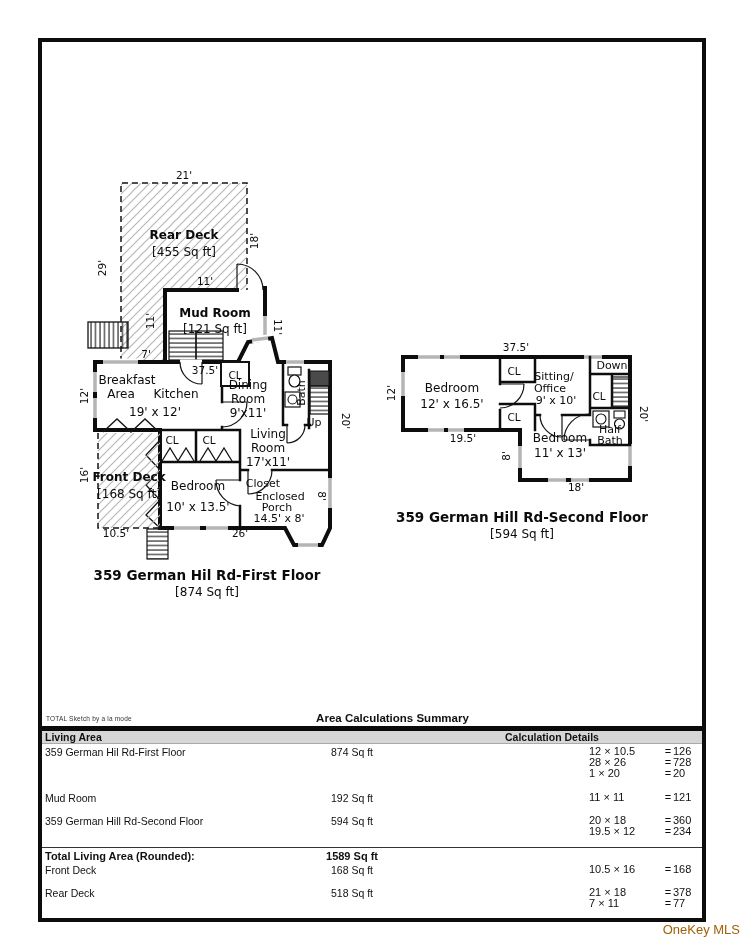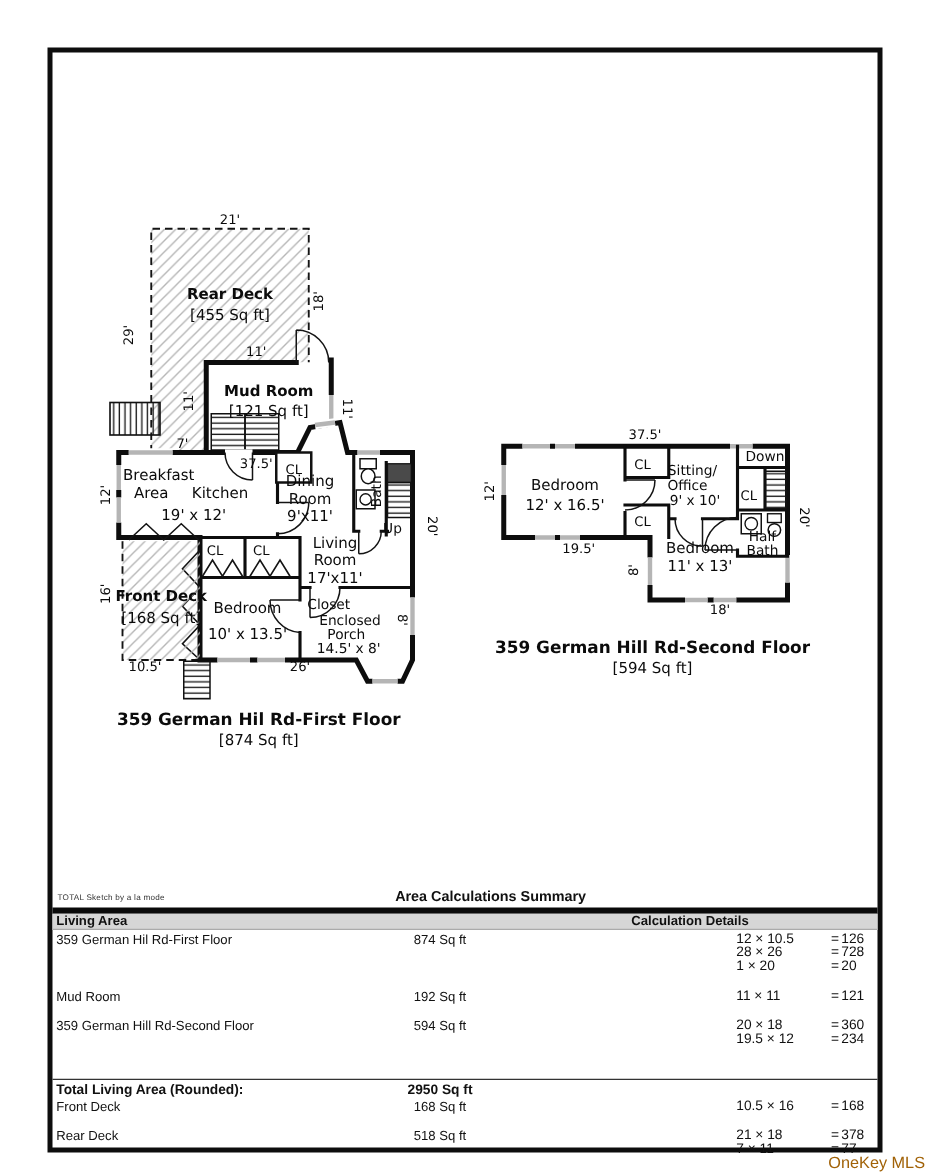--- a/index.html
+++ b/index.html
@@ -31,21 +31,21 @@
         font-size:10.5px;font-weight:bold;border-bottom:1px solid #aaa;}
   .sec-label{position:absolute;left:3px;top:0;}
   .calc-label{position:absolute;left:310px;width:400px;top:0;text-align:center;}
   .srow{display:grid;grid-template-columns:255px 110px 1fr;align-items:start;
         padding-top:2px;font-size:10.5px;box-sizing:border-box;}
   .rlabel{padding-left:3px;}
   .rarea{text-align:center;}
   .rcalcs{justify-self:end;width:110px;padding-right:3px;}
   .cline{display:grid;grid-template-columns:1fr 10px 26px;line-height:11px;font-size:11px;}
   .cexpr{text-align:left;} .ceq{text-align:center;} .cres{text-align:left;}
-  .total-row{border-top:1px solid #333;margin-top:18px;font-weight:bold;font-size:11px;
+  .total-row{border-top:1px solid #333;margin-top:2px;font-weight:bold;font-size:11px;
         padding-top:2px;}
   .watermark{position:absolute;left:616px;top:922px;width:124px;text-align:right;
         color:#a16207;font-size:13px;font-family:"Liberation Sans",sans-serif;}
 </style>
 </head>
 <body>
 
 <div class="page">
   <div class="page-border"></div>
 
@@ -270,21 +270,21 @@
         <div class="cline">
             <span class="cexpr">19.5 × 12</span>
             <span class="ceq">=</span>
             <span class="cres">234</span>
           </div>
       </div>
     </div>
 
     <div class="srow total-row" style="height:15px">
       <span class="rlabel">Total Living Area (Rounded):</span>
-      <span class="rarea">2950 Sq ft</span>
+      <span class="rarea">1589 Sq ft</span>
       <span></span>
     </div>
 
 
     <div class="srow" style="height:23px">
       <span class="rlabel">Front Deck</span>
       <span class="rarea">168 Sq ft</span>
       <div class="rcalcs">
         <div class="cline">
             <span class="cexpr">10.5 × 16</span>

